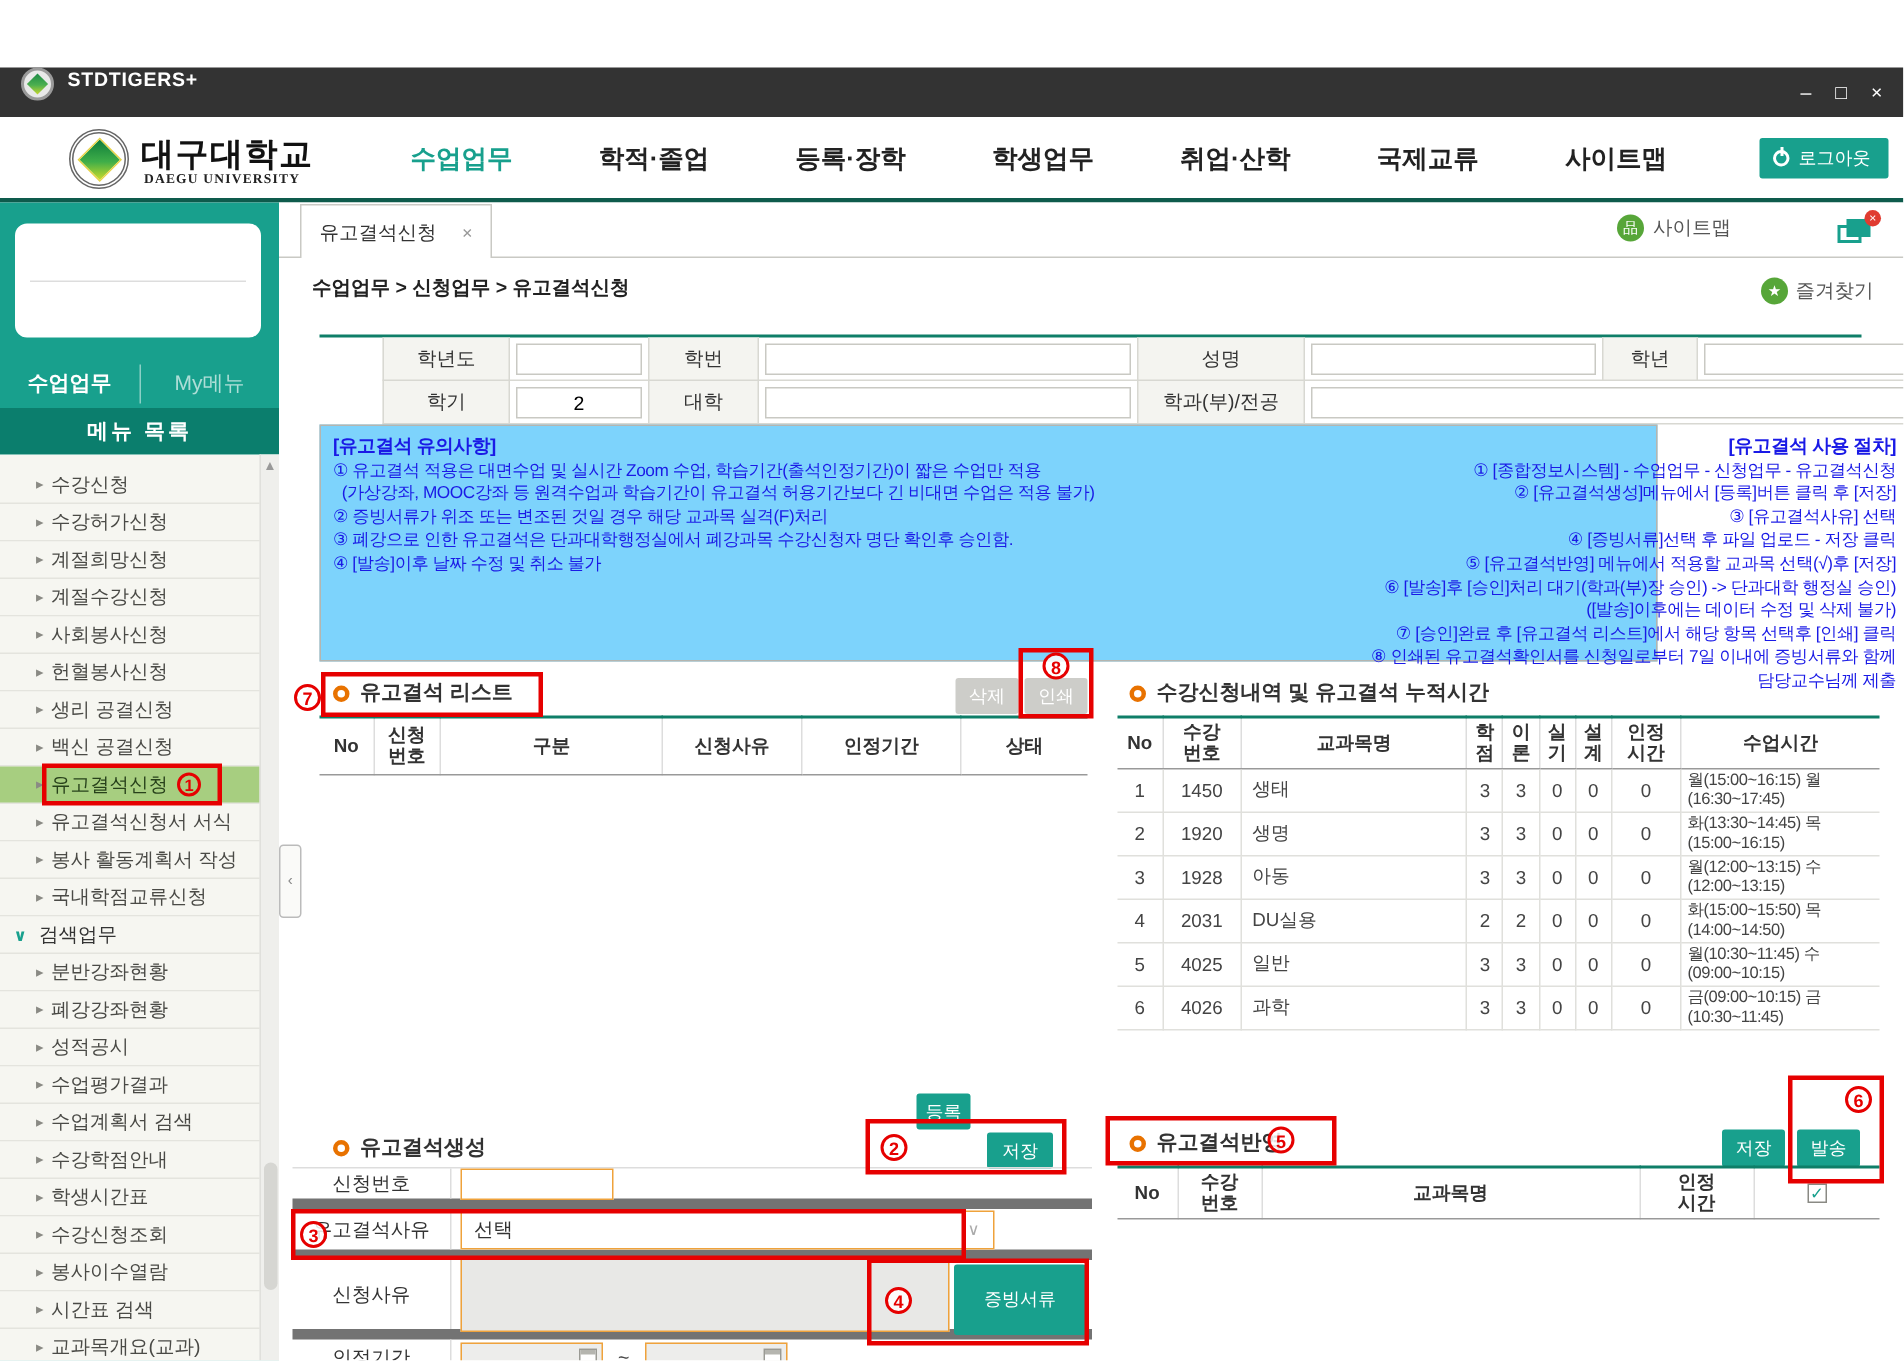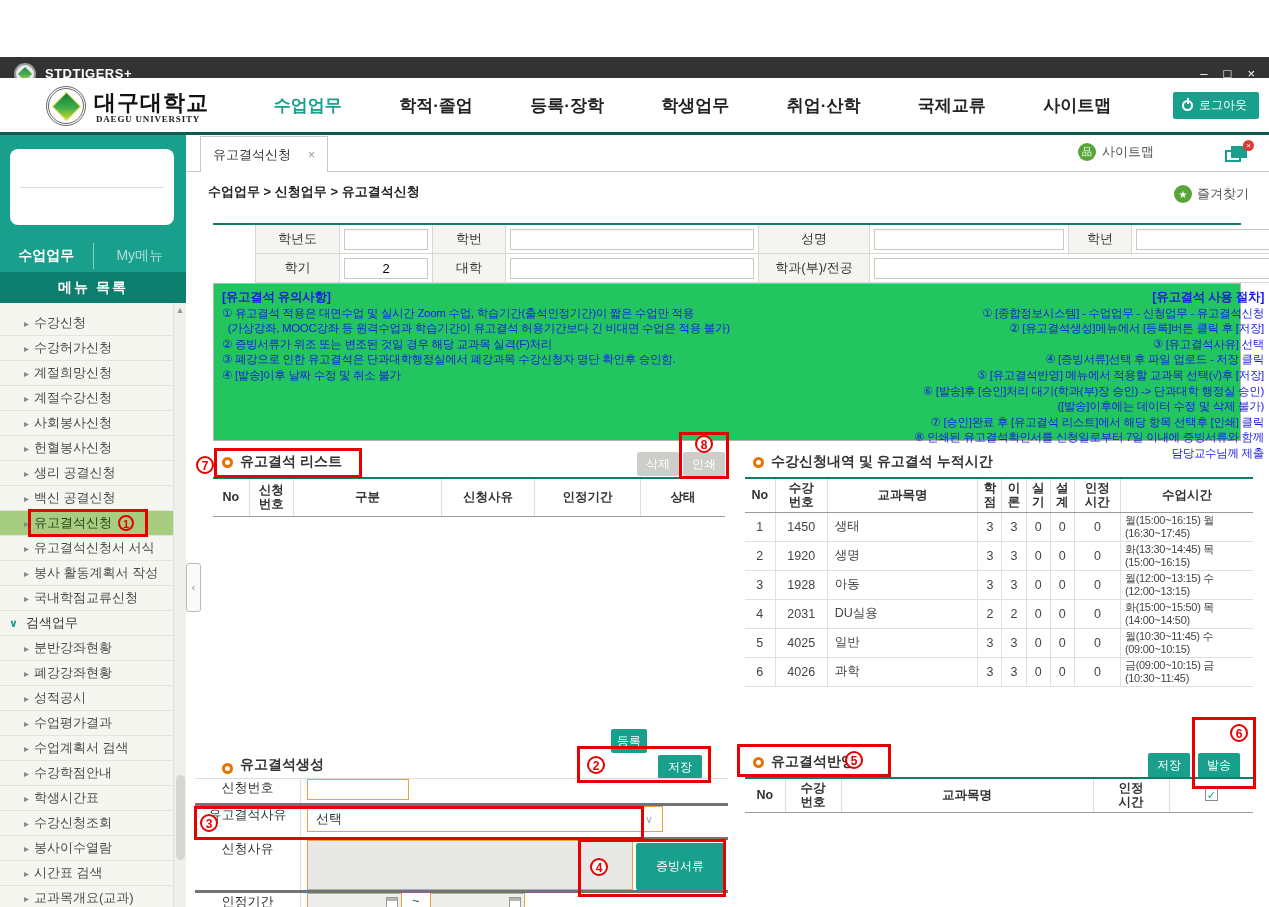--- a/index.html
+++ b/index.html
@@ -1,22 +1,22 @@
 <!DOCTYPE html>
 <html><head>
 <meta charset="utf-8">
 <style>
   * { margin:0; padding:0; box-sizing:border-box; }
   html,body { width:1269px; height:907px; overflow:hidden; background:#fff;
     font-family:"Liberation Sans","DejaVu Sans",sans-serif; }
   .page { position:relative; width:1269px; height:907px; background:#fff; overflow:hidden; }
 
   
-  .titlebar { position:absolute; left:0; top:57px; width:1269px; height:33px; background:#333333;
-    display:flex; align-items:center; }
+  .titlebar { position:absolute; left:0; top:45px; width:1269px; height:33px; background:#333333;
+    display:flex; }
   .tb-logo { width:22px; height:22px; border-radius:50%; background:#e9e9e9; border:2px solid #9a9a9a;
     margin-left:14px; position:relative; }
   .tb-logo::after { content:""; position:absolute; left:4px; top:4px; width:10px; height:10px;
     background:linear-gradient(135deg,#1c8a46 0%,#4caf50 55%,#c6d82e 100%); transform:rotate(45deg); }
   .tb-title { color:#fff; font-weight:bold; font-size:13px; letter-spacing:.5px; margin-left:9px; }
   .tb-controls { position:absolute; right:14px; top:0; height:33px; display:flex; align-items:center; gap:16px;
     color:#fff; font-size:13px; }
   .tb-controls span { cursor:default; line-height:1; }
 
   
@@ -83,21 +83,21 @@
   
   .sform { position:absolute; left:213px; top:223px; width:1028px; border-top:2px solid #0e7e68;
     display:grid; grid-template-columns:85px 92px 74px 252px 112px 198px 64px 151px;padding-left:42px; }
   .sform .lbl { background:#f4f4f0; border:1px solid #d8d8d2; border-top:none; height:29px; display:flex;
     align-items:center; justify-content:center; font-size:13px; color:#333; }
   .sform .fld { border-bottom:1px solid #d8d8d2; height:29px; display:flex; align-items:center; padding:0 4px; }
   .sform input { width:100%; height:21px; border:1px solid #c9c9c3; font-size:13px; padding:0 4px; background:#fff; }
   .sform input.center { text-align:center; }
 
   
-  .notice { position:absolute; left:213px; top:283px; width:1028px; height:158px; border:1px solid #b5b5af; background:#22c55e; }
+  .notice { position:absolute; left:213px; top:283px; width:892px; height:158px; border:1px solid #b5b5af; background:#7dd3fc; }
   .ntc { position:absolute; top:6px; font-size:11.5px; color:#1a1ae6; letter-spacing:-0.3px; line-height:15.6px; white-space:pre-wrap; }
   .ntc b { font-size:12.5px; }
   .ntc-left { left:8px; width:585px; }
   .ntc-right { left:585px; width:465px; padding-left:10px;text-align:right; }
 
   
   .sec-title { position:absolute; display:flex; align-items:center; gap:7px; font-size:14px; font-weight:bold; color:#333; }
   .bullet { width:11px; height:11px; border-radius:50%; border:3px solid #e87200; background:#fff; }
   .btn { border:none; color:#fff; font-size:12px; border-radius:2px; cursor:pointer; display:inline-flex;
     align-items:center; justify-content:center; }
@@ -123,21 +123,21 @@
   #tbl-enroll td.time { text-align:left; font-size:11px; line-height:12.5px; letter-spacing:-0.3px; padding:1px 2px 1px 4px; }
   
   #tbl-reflect { position:absolute; left:745px; top:777px; width:508px; }
   #tbl-reflect th { height:34px; border-bottom:1px solid #999; border-right:1px solid #ddd; }
   #tbl-reflect th:last-child { border-right:none; }
   .chk { display:inline-block; width:13px; height:13px; border:1px solid #8a8a84; background:#fff; color:#18a08d;
     font-size:11px; font-weight:bold; line-height:12px; cursor:pointer; }
 
   
   .cform { position:absolute; left:195px; top:778px; width:533px; }
-  .cform .row { display:flex; align-items:flex-start; border-bottom:3px solid #737373; position:relative; }
+  .cform .row { display:flex; align-items:center; border-bottom:7px solid #737373; position:relative; }
   .cform .clbl { width:105px; text-align:center; font-size:13px; color:#333; flex:none; }
   .cform .csep { width:1px; align-self:stretch; background:#ddd; margin-right:6px; }
   .oinput { border:1px solid #efa23b; background:#fff; height:21px; font-size:13px; padding:0 4px; }
   .oselect { border:1px solid #efa23b; background:#fff; height:26px; font-size:13px; color:#333;
     display:flex; align-items:center; padding:0 8px; position:relative; cursor:pointer; }
   .oselect .chev { position:absolute; right:9px; color:#aaa; font-size:11px; }
   .otextarea { border:1px solid #efa23b; background:#e8e8e6; height:50px; }
   .dateinput { border:1px solid #efa23b; background:#ededeb; height:20px; width:95px; position:relative; }
   .cal-ico { position:absolute; right:3px; top:3px; width:12px; height:11px; border:1px solid #9a9a94; background:#fff; }
   .cal-ico::before { content:""; position:absolute; left:0; top:0; width:10px; height:3px; background:#b5b5af; }
@@ -422,21 +422,21 @@
           <td>3</td>
           <td>3</td>
           <td>0</td>
           <td>0</td>
           <td>0</td>
           <td class="time">금(09:00~10:15) 금(10:30~11:45)</td>
         </tr>
       </tbody>
   </table>
 
-  <div class="sec-title" style="left:222px; top:756px;align-items:flex-end;">
+  <div class="sec-title" style="left:222px; top:756px;">
     <span class="bullet"></span>
     <span>유고결석생성</span>
   </div>
   <button class="btn teal" style="position:absolute; left:611px; top:729px; width:36px; height:24px;">등록</button>
   <button class="btn teal" style="position:absolute; left:658px; top:755px; width:44px; height:24px;">저장</button>
 
   <div class="cform">
     <div class="row" style="height:28px; border-top:1px solid #ddd;">
       <div class="clbl">신청번호</div>
       <div class="csep"></div>

